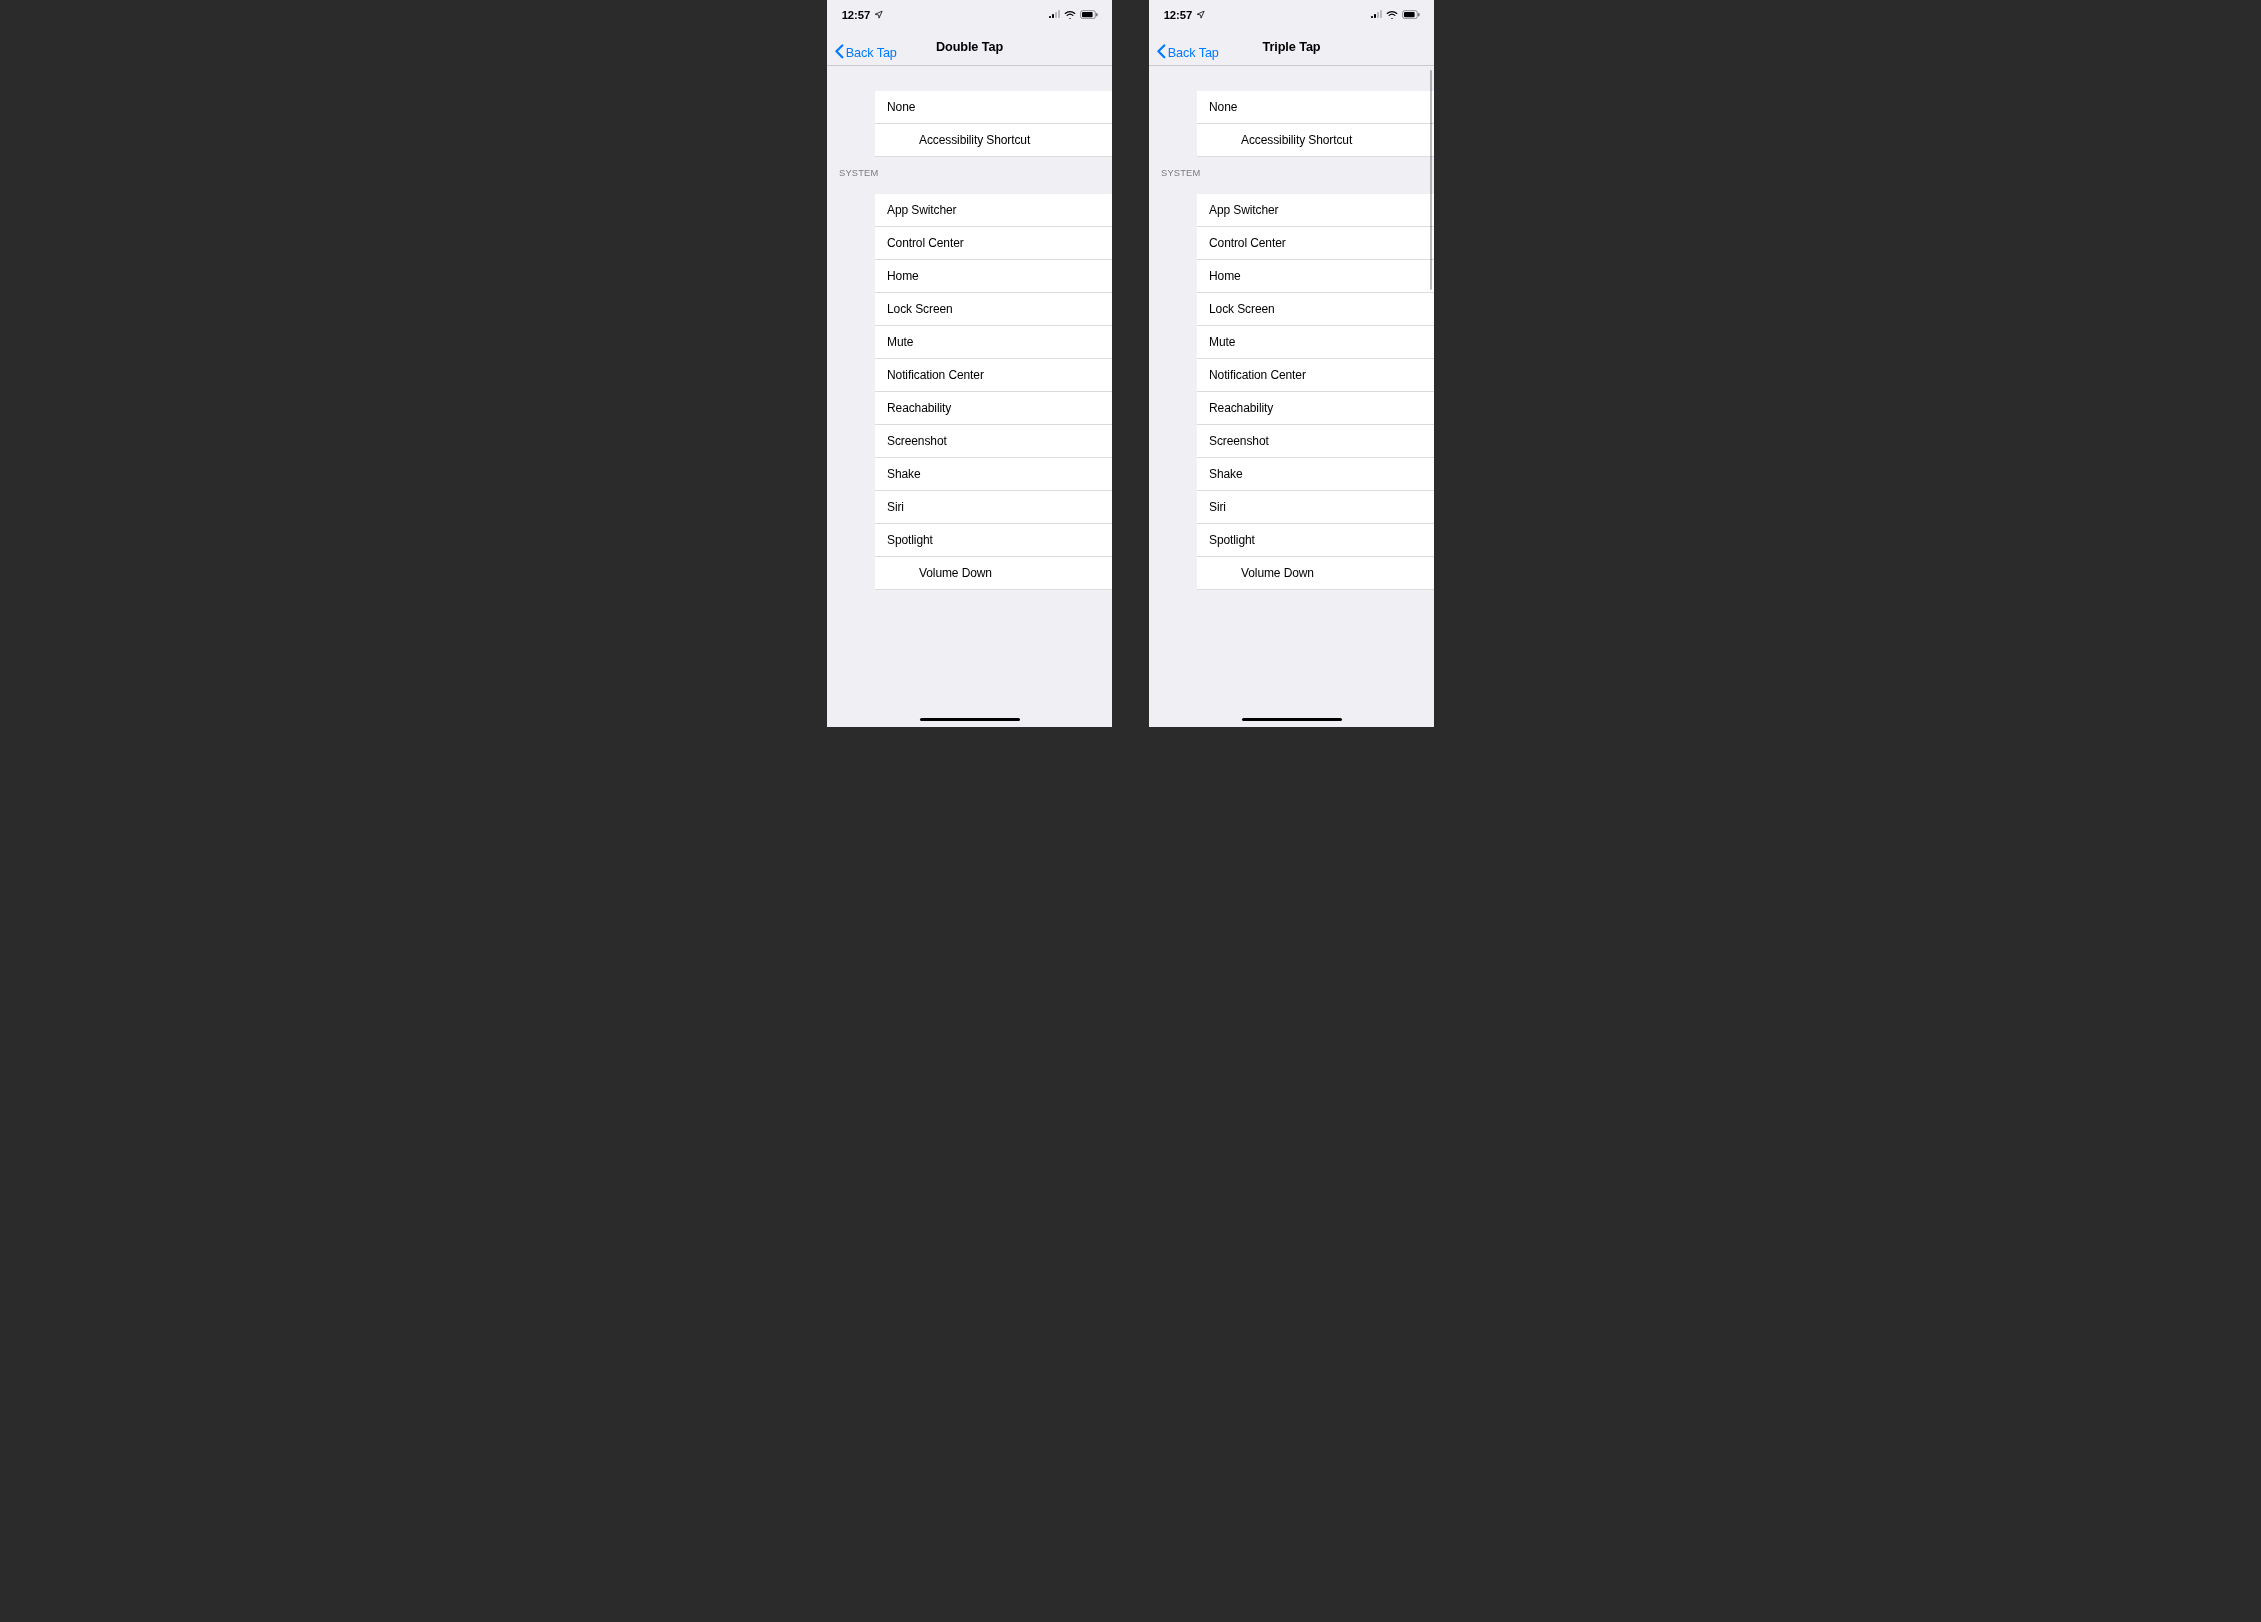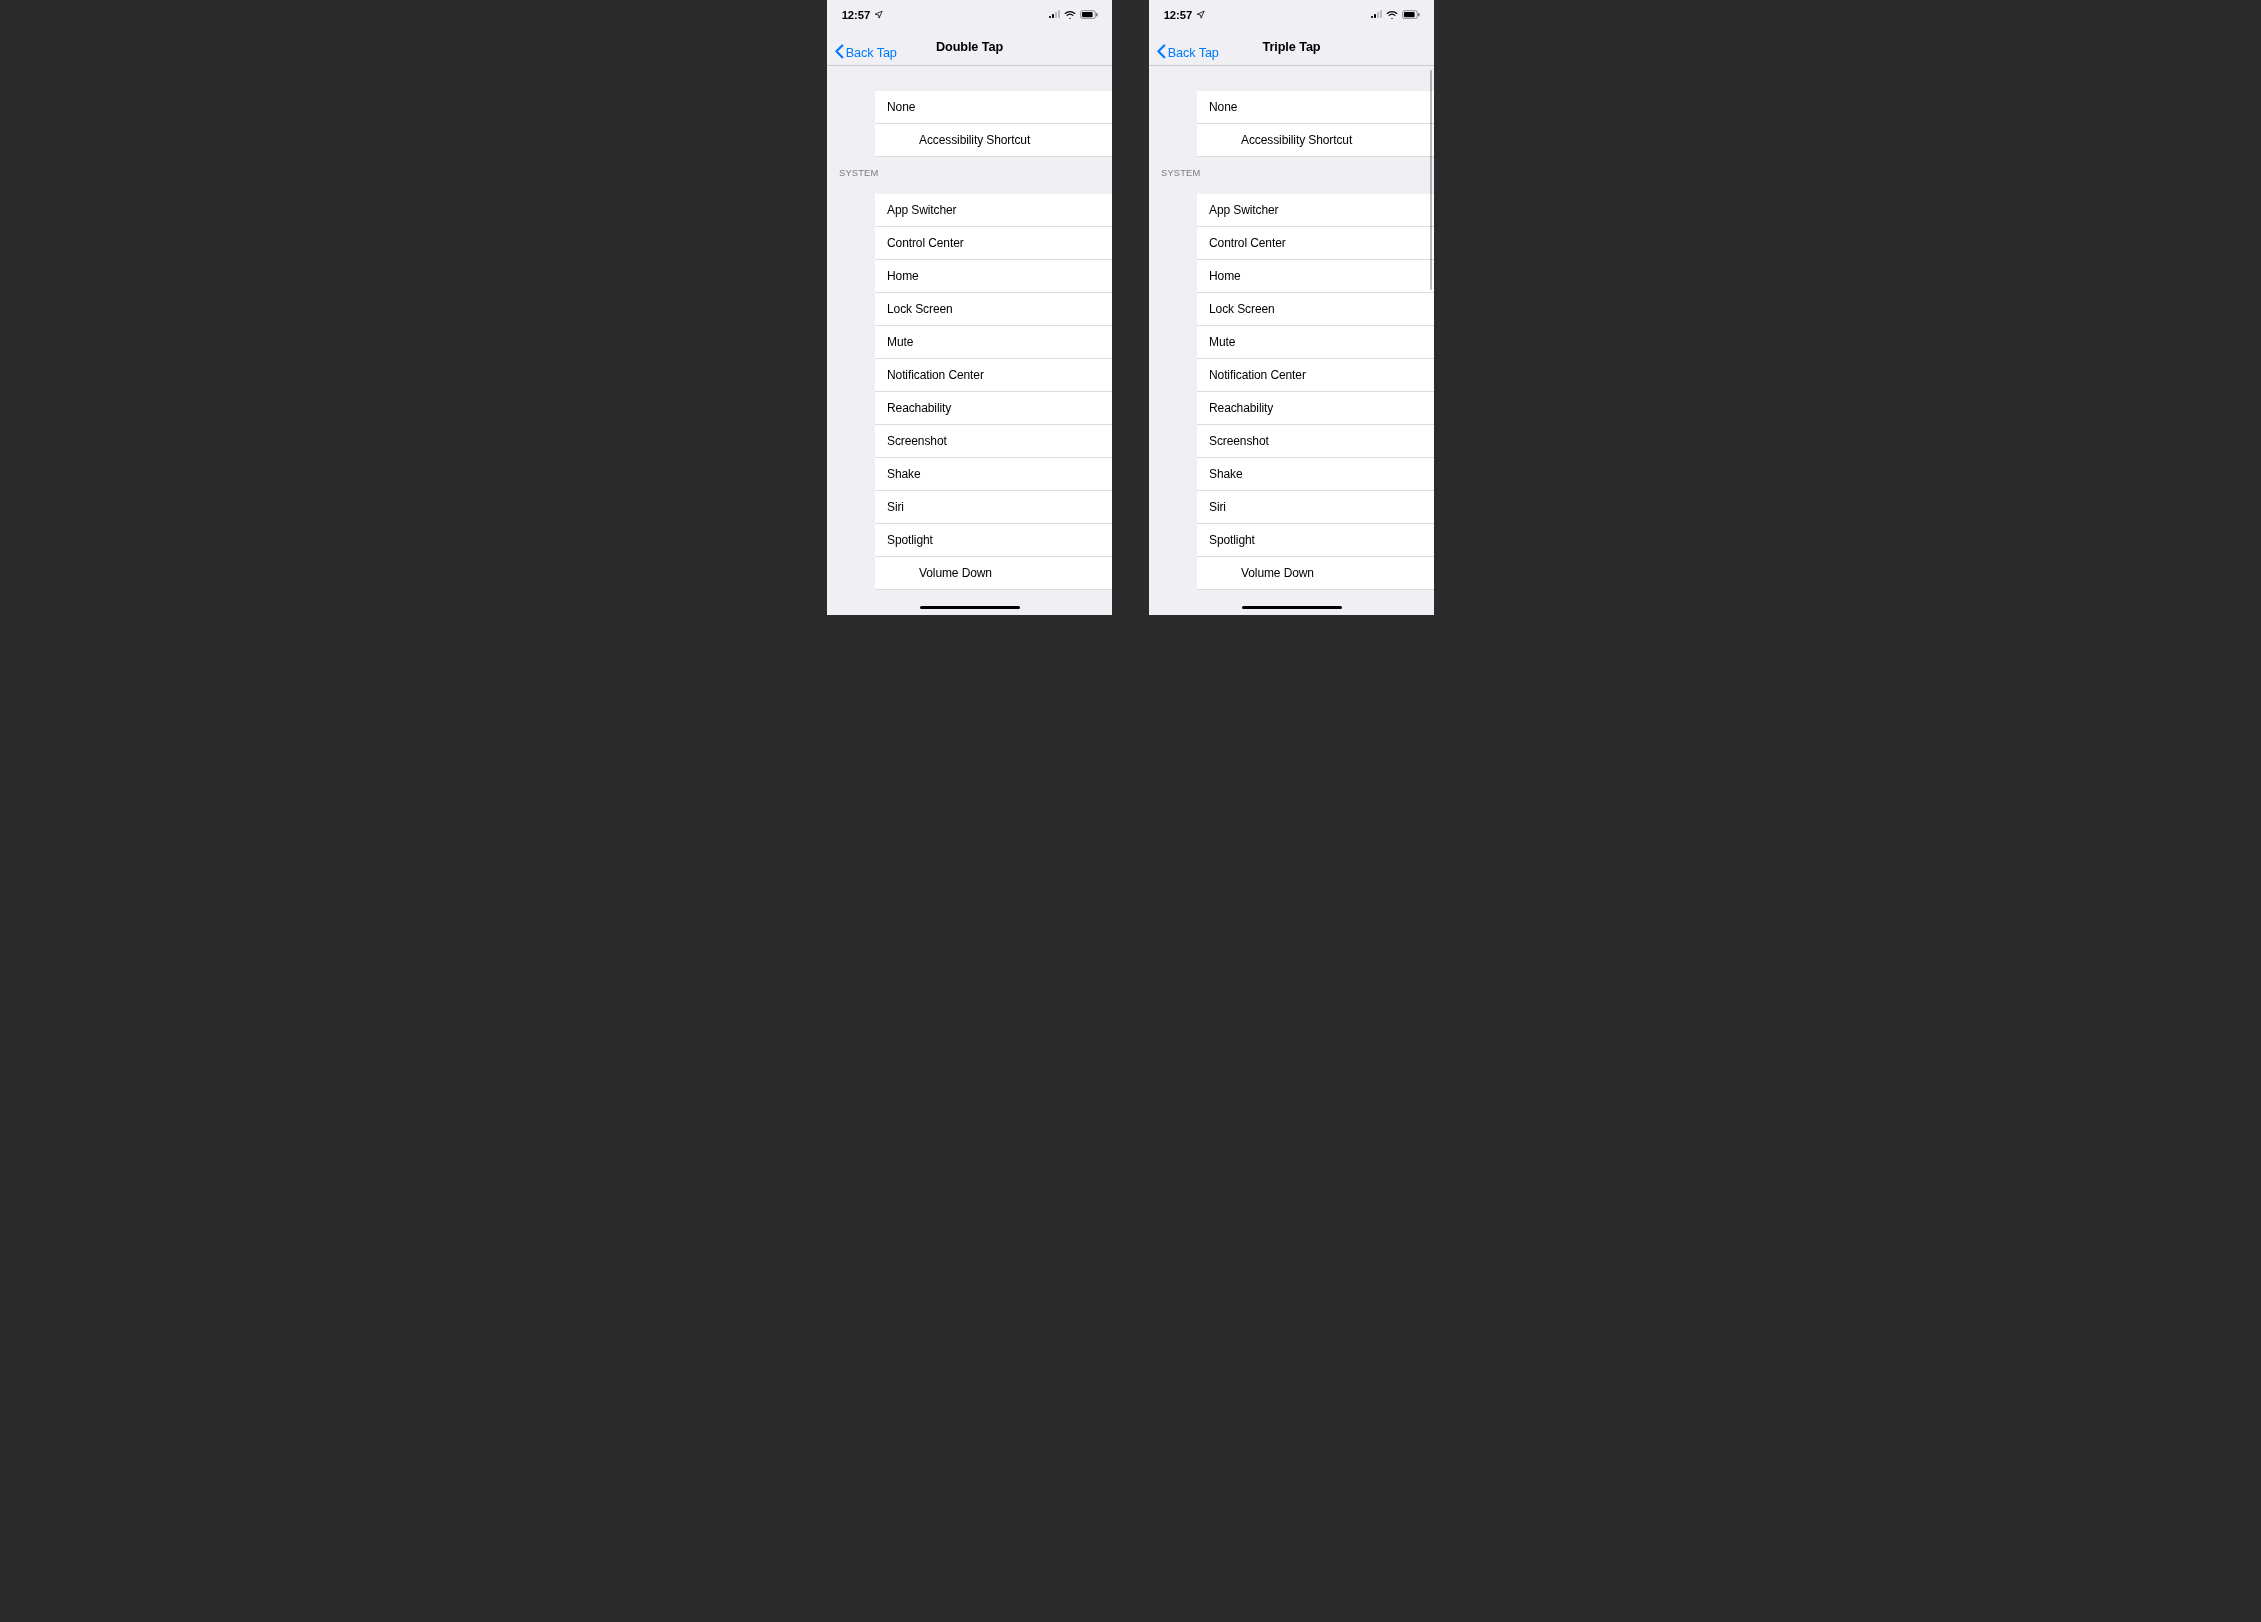--- a/index.html
+++ b/index.html
@@ -14,21 +14,21 @@
     padding: 0;
   }
   .stage {
     display: flex;
     gap: 37px;
     justify-content: center;
     padding: 0 27px;
   }
   .phone {
     width: 285px;
-    height: 615px;
+    height: 727px;
     background: #efeff4;
     position: relative;
     border-radius: 0;
     overflow: hidden;
     display: flex;
     flex-direction: column;
   }
   
   .status-bar {
     height: 29px;

